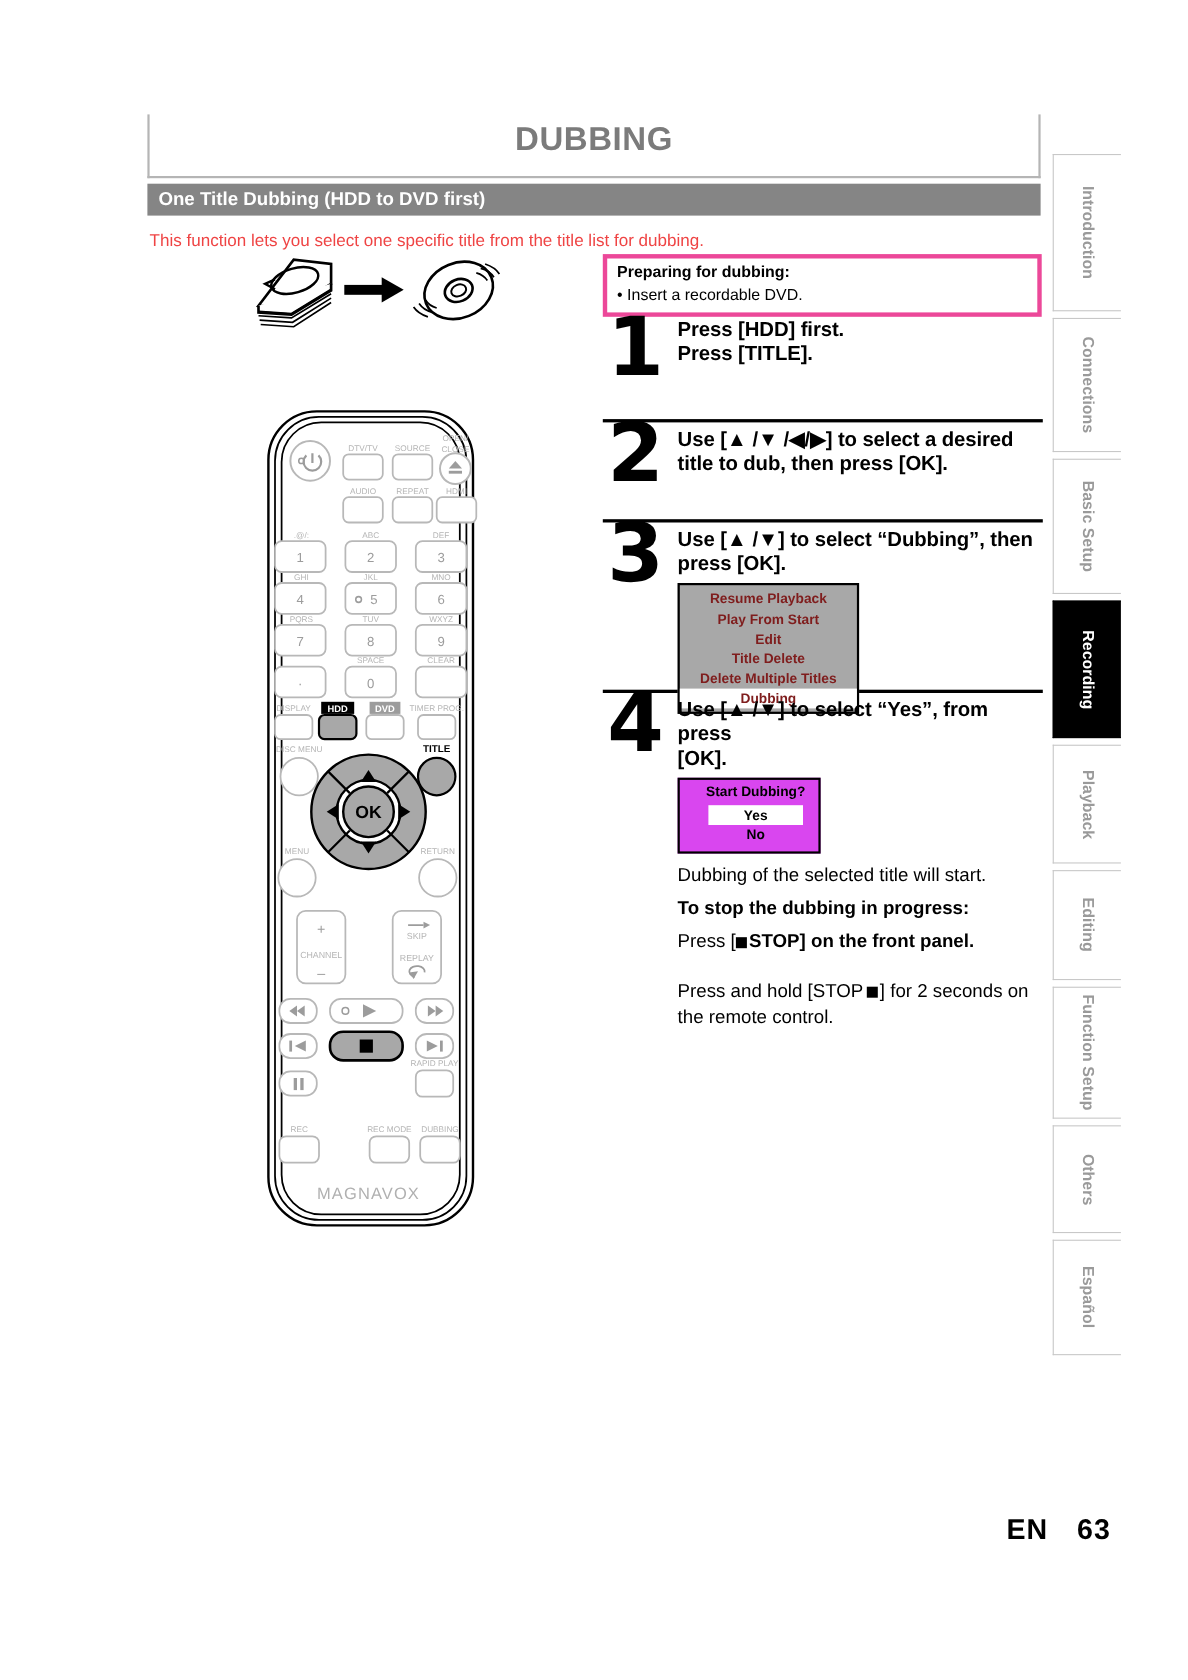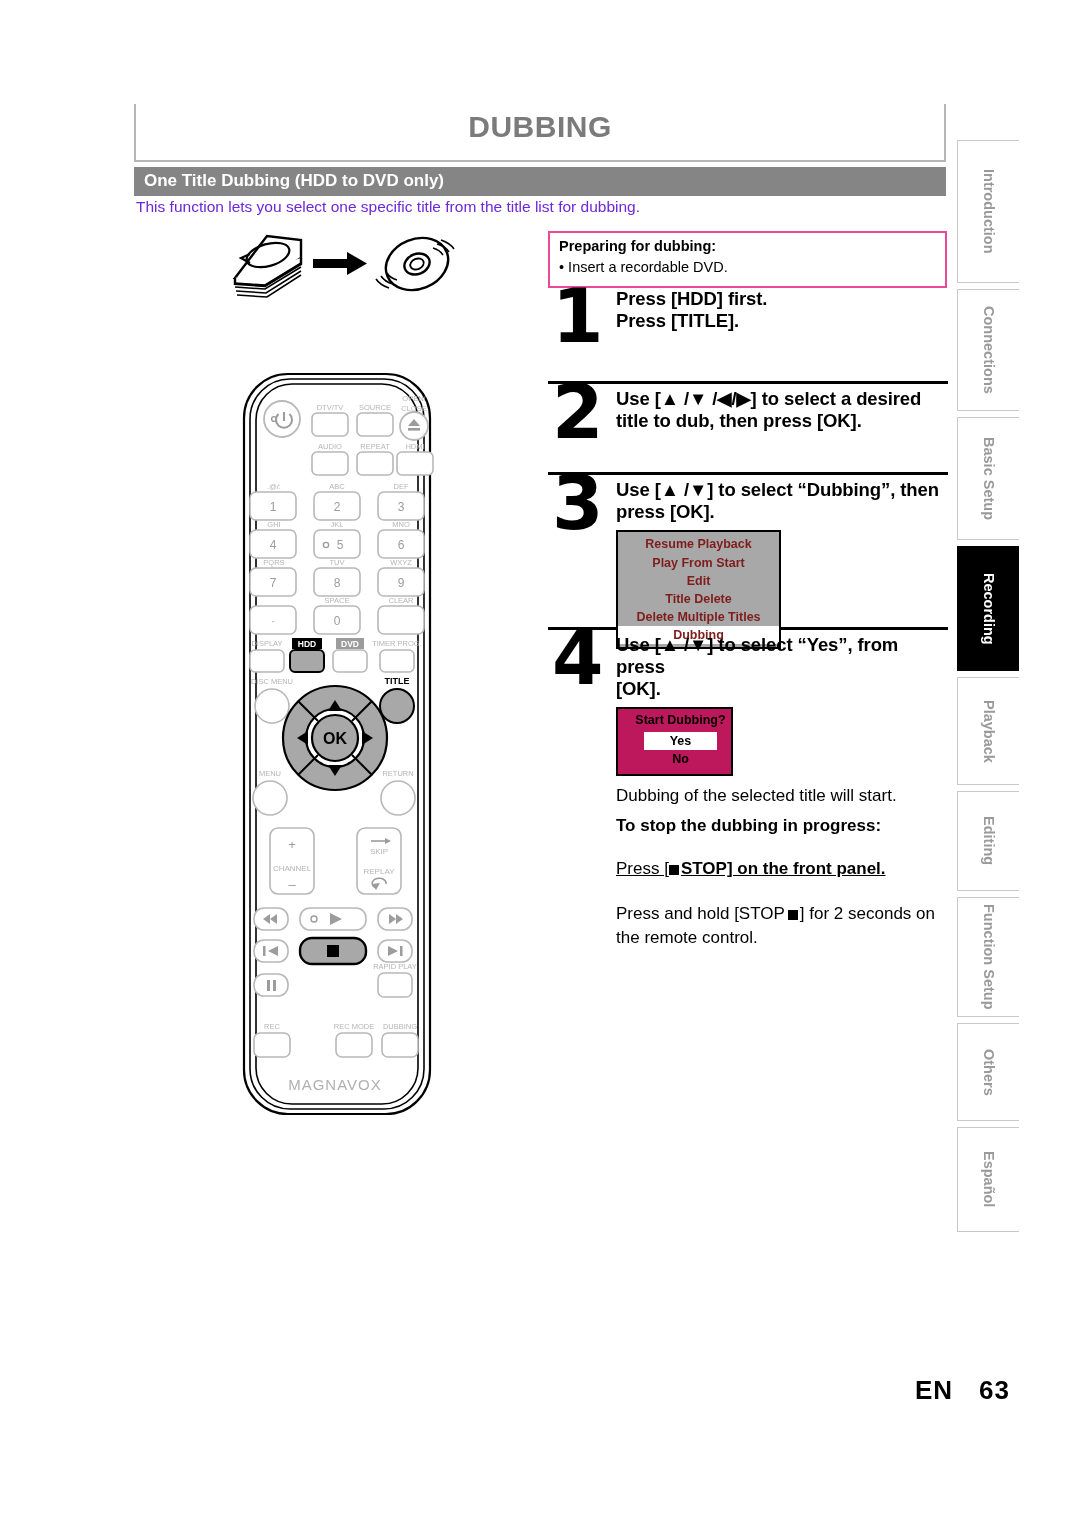--- a/index.html
+++ b/index.html
@@ -35,31 +35,31 @@
     position:absolute; left:134px; top:167px; width:812px; height:29px;
     background:#858585;
   }
   .banner span{
     position:absolute; left:10px; top:4px;
     color:#ffffff; font-size:17px; font-weight:bold;
   }
 
   
   .intro{
-    position:absolute; left:136px; top:197px; width:820px;
-    font-size:15.5px; line-height:1.35; color:#6d28d9;
+    position:absolute; left:136px; top:210px; width:820px;
+    font-size:15.5px; line-height:1.35; color:#ef4444;
   }
 
   
   .illus{ position:absolute; left:205px; top:222px; width:260px; height:90px;}
 
   
   .prep-box{
     position:absolute; left:548px; top:231px; width:399px; height:57px;
-    border:2px solid #ec4899; background:#fff;
+    border:4px solid #ec4899; background:#fff;
   }
   .prep-box .l1{ position:absolute; left:9px; top:5px; font-size:14.5px; font-weight:bold;}
   .prep-box .l2{ position:absolute; left:9px; top:26px; font-size:14.5px;}
 
   
   .stepcol{ position:absolute; left:548px; top:288px; width:400px;}
   .step{ position:relative; }
   .step .num{
     position:absolute; left:4px; top:-2px;
     font-size:74px; font-weight:bold; line-height:.82;
@@ -82,22 +82,22 @@
     display:inline-block; padding:3px 0 3px 0;
   }
   .osd .row{
     font-size:12.5px; font-weight:bold; text-align:center;
     line-height:1.45; color:#7f1d1d;
     font-family:"Liberation Sans", sans-serif;
   }
   .osd .row.hl{ background:#ffffff; }
 
   .osd2{
-    border:2px solid #000; background:#be185d;
-    display:inline-block; padding:4px 0 6px 12px; width:117px;
+    border:2px solid #000; background:#d946ef;
+    display:inline-block; padding:4px 0 6px 12px; width:130px;
   }
   .osd2 .hd{ font-size:12.5px; font-weight:bold; text-align:center; margin-bottom:5px;}
   .osd2 .row{ font-size:12.5px; font-weight:bold; text-align:center; line-height:1.45;}
   .osd2 .row.hl{ background:#ffffff; margin:0 14px; }
 
   
   .footer{
     position:absolute; left:0; top:1375px; width:1010px;
     text-align:right; font-size:26px; font-weight:bold; letter-spacing:1px;
   }
@@ -130,21 +130,21 @@
 </head>
 <body>
 
 <div id="page">
 
   <div class="title-box">
     <div class="ttl">DUBBING</div>
   </div>
 
   <div class="banner">
-    <span>One Title Dubbing (HDD to DVD only)</span>
+    <span>One Title Dubbing (HDD to DVD first)</span>
   </div>
 
   <div class="intro">This function lets you select one specific title from the title list for dubbing.</div>
 
   <div class="illus">
     <svg width="260" height="90" viewBox="0 0 260 90">
 
       <g fill="none" stroke="#000" stroke-width="2.4">
         <path d="M30 56 L62 14 L96 18 L96 36 L60 58 Z" fill="#fff"></path>
         <path d="M30 56 L30 62 L60 64 L96 42 L96 36" fill="#fff"></path>
@@ -228,21 +228,21 @@
 
         
         <div class="osd2" style="margin-top:6px;">
           <div class="hd">Start Dubbing?</div>
           <div class="row hl">Yes</div>
           <div class="row">No</div>
         </div>
 
         <div class="sublead" style="margin-top:8px;">Dubbing of the selected title will start.</div>
         <div class="sublead b" style="margin-top:6px;">To stop the dubbing in progress:</div>
-        <div class="sublead" style="margin-top:18px;text-decoration:underline;">
+        <div class="sublead" style="margin-top:5px;">
           <span>Press [</span><span style="display:inline-block;width:10px;height:10px;background:#000;margin:0 2px -1px 0;"></span><span style="font-weight:bold;">STOP] on the front panel.</span>
         </div>
         <div class="sublead" style="margin-top:20px;width:330px;">
           <span><span>Press and hold [STOP</span></span><span style="display:inline-block;width:10px;height:10px;background:#000;margin:0 2px -1px 3px;"></span><span>] for 2 seconds on the</span>
           <span>remote control.</span>
         </div>
       </div>
     </div>
   </div>
 

